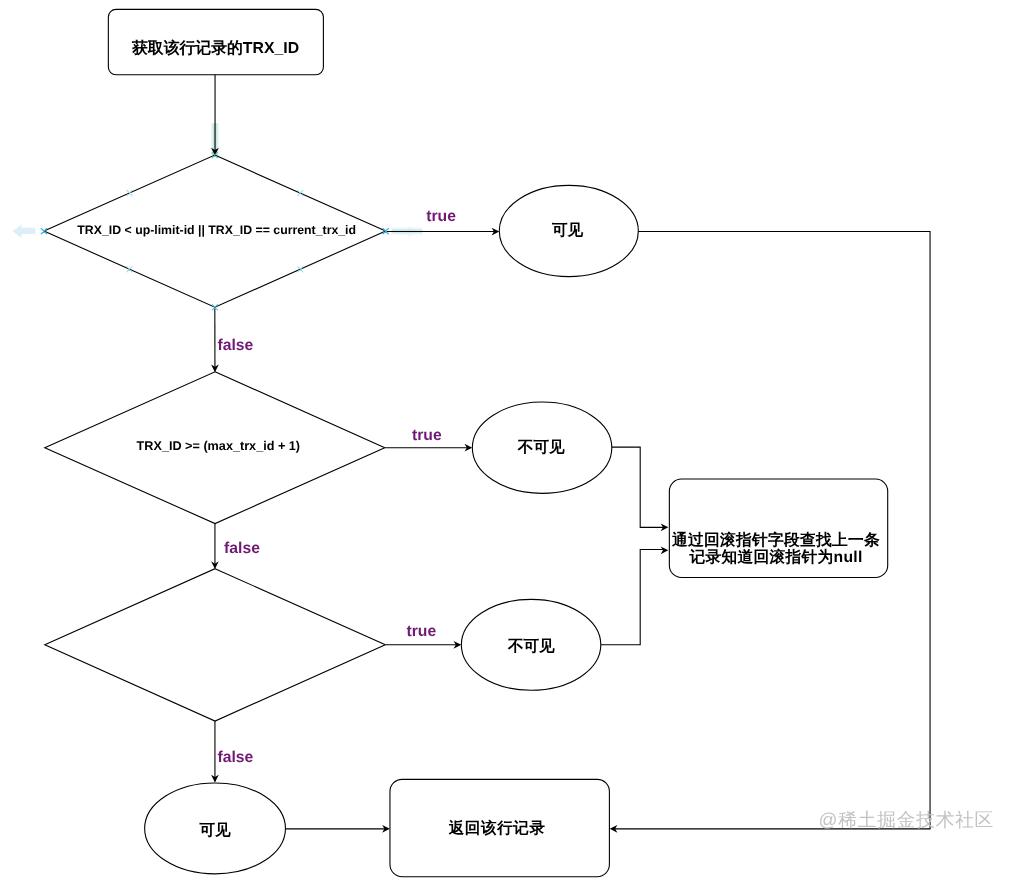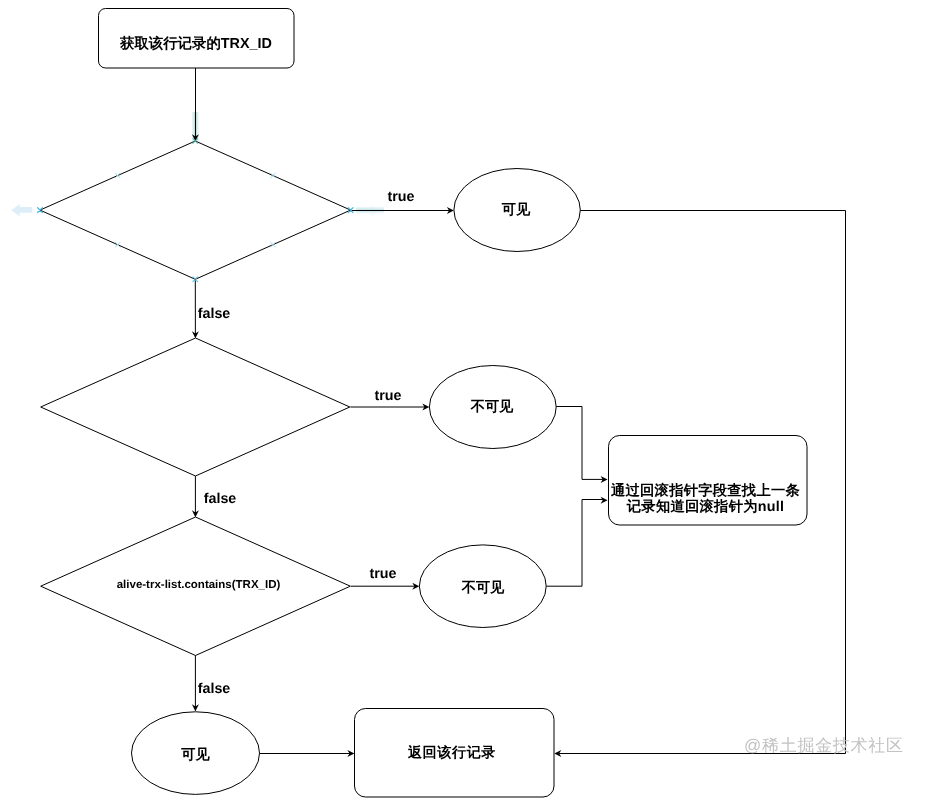--- a/index.html
+++ b/index.html
@@ -8,21 +8,21 @@
        font-family:"Liberation Sans",sans-serif;
        -webkit-font-smoothing:antialiased;text-rendering:geometricPrecision;}
   #canvas{position:relative;width:926px;height:804px;background:#fff;}
   svg#diagram{position:absolute;left:0;top:0;width:926px;height:804px;display:block;}
   .shape{fill:#fff;stroke:#000;stroke-width:1;}
   .edge{fill:none;stroke:#000;stroke-width:1;}
   .arrowhead{fill:#000;stroke:none;}
   .nlabel{position:absolute;will-change:transform;display:flex;align-items:center;justify-content:center;
           text-align:center;color:#000;font-weight:bold;line-height:1.12;
           white-space:pre-line;pointer-events:none;}
-  .elabel{position:absolute;will-change:transform;color:#000000;font-weight:bold;font-size:14.3px;
+  .elabel{position:absolute;will-change:transform;color:#701a75;font-weight:bold;font-size:14.3px;
           line-height:1;white-space:nowrap;transform:translate(-50%,-50%);}
   .wm{position:absolute;will-change:transform;color:#c2c2c2;font-size:17px;font-weight:400;
       letter-spacing:.72px;white-space:nowrap;}
 </style>
 </head>
 <body>
 
 <div id="canvas">
 
 <svg id="diagram" viewBox="0 0 926 804">
@@ -132,25 +132,26 @@
     <g stroke="#4ab9dd" stroke-width="1.1" opacity="0.85">
           <path d="M192.9 276.9 L197.7 281.7 M197.7 276.9 L192.9 281.7"></path>
         </g>
     <g stroke="#55b9ae" stroke-width="1.1" opacity="0.8">
           <path d="M192.9 138.6 L197.7 143.4 M197.7 138.6 L192.9 143.4"></path>
         </g>
   </g>
 </svg>
 
 <div class="nlabel" style="left:98px;top:8px;width:196px;height:72px;font-size:14.4px">获取该行记录的TRX_ID</div>
+<div class="nlabel" style="left:41px;top:141px;width:312px;height:139px;font-size:11.2px">TRX_ID &lt; up-limit-id || TRX_ID == current_trx_id</div>
 <div class="nlabel" style="left:451.5px;top:169px;width:128px;height:83px;font-size:14.2px">可见</div>
+<div class="nlabel" style="left:42px;top:337px;width:313px;height:138px;font-size:11.5px">TRX_ID &gt;= (max_trx_id + 1)</div>
 <div class="nlabel" style="left:428px;top:366px;width:128px;height:83px;font-size:14.2px">不可见</div>
 <div class="nlabel" style="left:608px;top:454px;width:195px;height:90px;font-size:14.3px;letter-spacing:0.25px">通过回滚指针字段查找上一条
 记录知道回滚指针为null</div>
-<div class="nlabel" style="left:42px;top:516px;width:313px;height:139px;font-size:11.5px">alive-trx-list.contains(TRX_ID)</div>
 <div class="nlabel" style="left:418.5px;top:546.5px;width:128px;height:83px;font-size:14.2px">不可见</div>
 <div class="nlabel" style="left:130.5px;top:713.5px;width:129px;height:83px;font-size:14.2px">可见</div>
 <div class="nlabel" style="left:354px;top:708px;width:196px;height:89px;font-size:14.1px;letter-spacing:0.6px">返回该行记录</div>
 
 <div class="elabel" style="left:400.5px;top:196.5px">true</div>
 <div class="elabel" style="left:213.8px;top:313.5px">false</div>
 <div class="elabel" style="left:388px;top:396px">true</div>
 <div class="elabel" style="left:220px;top:498.5px">false</div>
 <div class="elabel" style="left:382.5px;top:573.5px">true</div>
 <div class="elabel" style="left:213.8px;top:689px">false</div>

